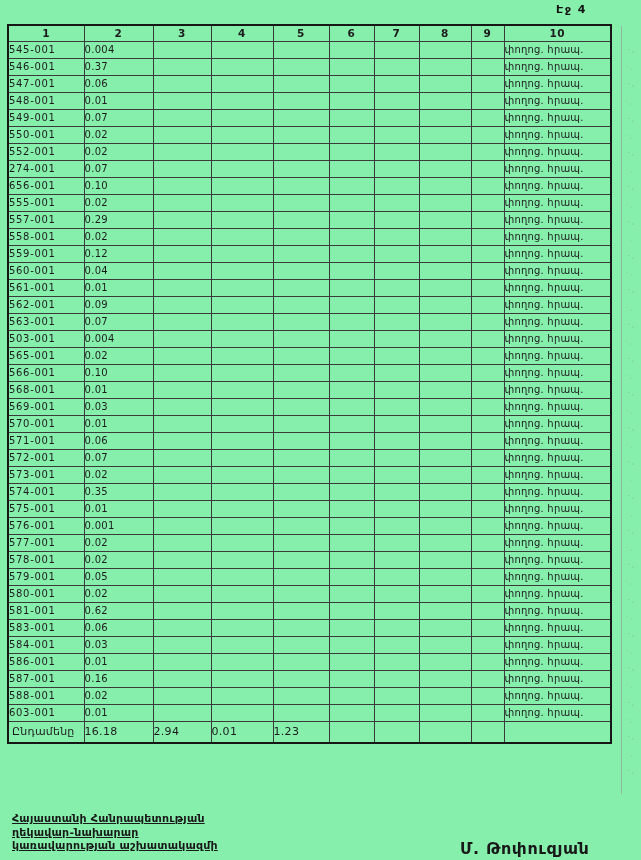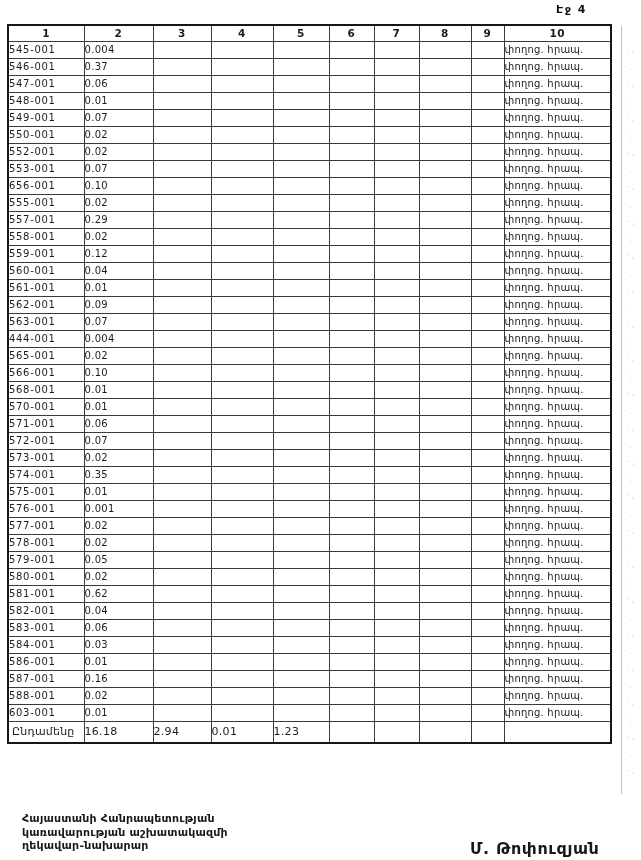--- a/index.html
+++ b/index.html
@@ -1,18 +1,18 @@
 <!DOCTYPE html>
 <html><head>
 <meta charset="utf-8">
 <style>
   html,body{margin:0;padding:0;background:#e8e8e8;}
   .page{
     position:relative;width:641px;height:860px;margin:0 auto;
-    background:#ffffff;overflow:hidden;
+    background:#86efac;overflow:hidden;
     font-family:"DejaVu Sans","Liberation Sans",sans-serif;
     color:#1a1a1a;
     -webkit-font-smoothing:antialiased;
   }
   .page-label{
     position:absolute;top:3px;left:556px;
     font-size:11px;font-weight:bold;letter-spacing:1.5px;color:#111;
   }
   table.doc{
     position:absolute;left:7px;top:24px;
@@ -41,21 +41,21 @@
   }
   .margin-marks{
     position:absolute;left:612px;top:42px;width:26px;
   }
   .margin-marks .mark{
     height:17.18px;font-size:7px;color:#6b6b6b;opacity:0.55;
     letter-spacing:2px;line-height:17.18px;text-align:right;padding-right:2px;
   }
   .margin-marks .mark:nth-child(even){opacity:0.3;transform:translateX(-2px);}
   .footer{
-    position:absolute;left:22px;top:812px;width:600px;
+    position:absolute;left:12px;top:812px;width:600px;text-decoration:underline;
   }
   .footer .org{
     font-size:11px;font-weight:bold;line-height:13.5px;color:#181818;
     letter-spacing:0.2px;
   }
   .signature{
     position:absolute;left:448px;top:27px;
     font-size:16px;font-weight:bold;letter-spacing:0.6px;color:#181818;
     white-space:nowrap;
   }
@@ -173,21 +173,21 @@
           <td class="empty"></td>
           <td class="empty"></td>
           <td class="empty"></td>
           <td class="empty"></td>
           <td class="empty"></td>
           <td class="empty"></td>
           <td class="empty"></td>
           <td class="note">փողոց. հրապ.</td>
         </tr>
         <tr>
-          <td class="id">553-001</td>
+          <td class="id">274-001</td>
           <td class="val">0.07</td>
           <td class="empty"></td>
           <td class="empty"></td>
           <td class="empty"></td>
           <td class="empty"></td>
           <td class="empty"></td>
           <td class="empty"></td>
           <td class="empty"></td>
           <td class="note">փողոց. հրապ.</td>
         </tr>
@@ -293,21 +293,21 @@
           <td class="empty"></td>
           <td class="empty"></td>
           <td class="empty"></td>
           <td class="empty"></td>
           <td class="empty"></td>
           <td class="empty"></td>
           <td class="empty"></td>
           <td class="note">փողոց. հրապ.</td>
         </tr>
         <tr>
-          <td class="id">444-001</td>
+          <td class="id">503-001</td>
           <td class="val">0.004</td>
           <td class="empty"></td>
           <td class="empty"></td>
           <td class="empty"></td>
           <td class="empty"></td>
           <td class="empty"></td>
           <td class="empty"></td>
           <td class="empty"></td>
           <td class="note">փողոց. հրապ.</td>
         </tr>
@@ -341,20 +341,32 @@
           <td class="empty"></td>
           <td class="empty"></td>
           <td class="empty"></td>
           <td class="empty"></td>
           <td class="empty"></td>
           <td class="empty"></td>
           <td class="empty"></td>
           <td class="note">փողոց. հրապ.</td>
         </tr>
         <tr>
+          <td class="id">569-001</td>
+          <td class="val">0.03</td>
+          <td class="empty"></td>
+          <td class="empty"></td>
+          <td class="empty"></td>
+          <td class="empty"></td>
+          <td class="empty"></td>
+          <td class="empty"></td>
+          <td class="empty"></td>
+          <td class="note">փողոց. հրապ.</td>
+        </tr>
+        <tr>
           <td class="id">570-001</td>
           <td class="val">0.01</td>
           <td class="empty"></td>
           <td class="empty"></td>
           <td class="empty"></td>
           <td class="empty"></td>
           <td class="empty"></td>
           <td class="empty"></td>
           <td class="empty"></td>
           <td class="note">փողոց. հրապ.</td>
@@ -475,32 +487,20 @@
           <td class="empty"></td>
           <td class="empty"></td>
           <td class="empty"></td>
           <td class="empty"></td>
           <td class="empty"></td>
           <td class="note">փողոց. հրապ.</td>
         </tr>
         <tr>
           <td class="id">581-001</td>
           <td class="val">0.62</td>
-          <td class="empty"></td>
-          <td class="empty"></td>
-          <td class="empty"></td>
-          <td class="empty"></td>
-          <td class="empty"></td>
-          <td class="empty"></td>
-          <td class="empty"></td>
-          <td class="note">փողոց. հրապ.</td>
-        </tr>
-        <tr>
-          <td class="id">582-001</td>
-          <td class="val">0.04</td>
           <td class="empty"></td>
           <td class="empty"></td>
           <td class="empty"></td>
           <td class="empty"></td>
           <td class="empty"></td>
           <td class="empty"></td>
           <td class="empty"></td>
           <td class="note">փողոց. հրապ.</td>
         </tr>
         <tr>
@@ -634,18 +634,18 @@
       <div class="mark">·ˌ</div>
       <div class="mark">·ˌ</div>
       <div class="mark">·ˌ</div>
       <div class="mark">·ˌ</div>
       <div class="mark">·ˌ</div>
       <div class="mark">·ˌ</div>
     </div>
 
   <div class="footer">
     <div class="org">Հայաստանի Հանրապետության</div>
+    <div class="org">ղեկավար-նախարար</div>
     <div class="org">կառավարության աշխատակազմի</div>
-    <div class="org">ղեկավար-նախարար</div>
     <div class="signature">Մ. Թոփուզյան</div>
   </div>
 
 </div>
 
 </body></html>

